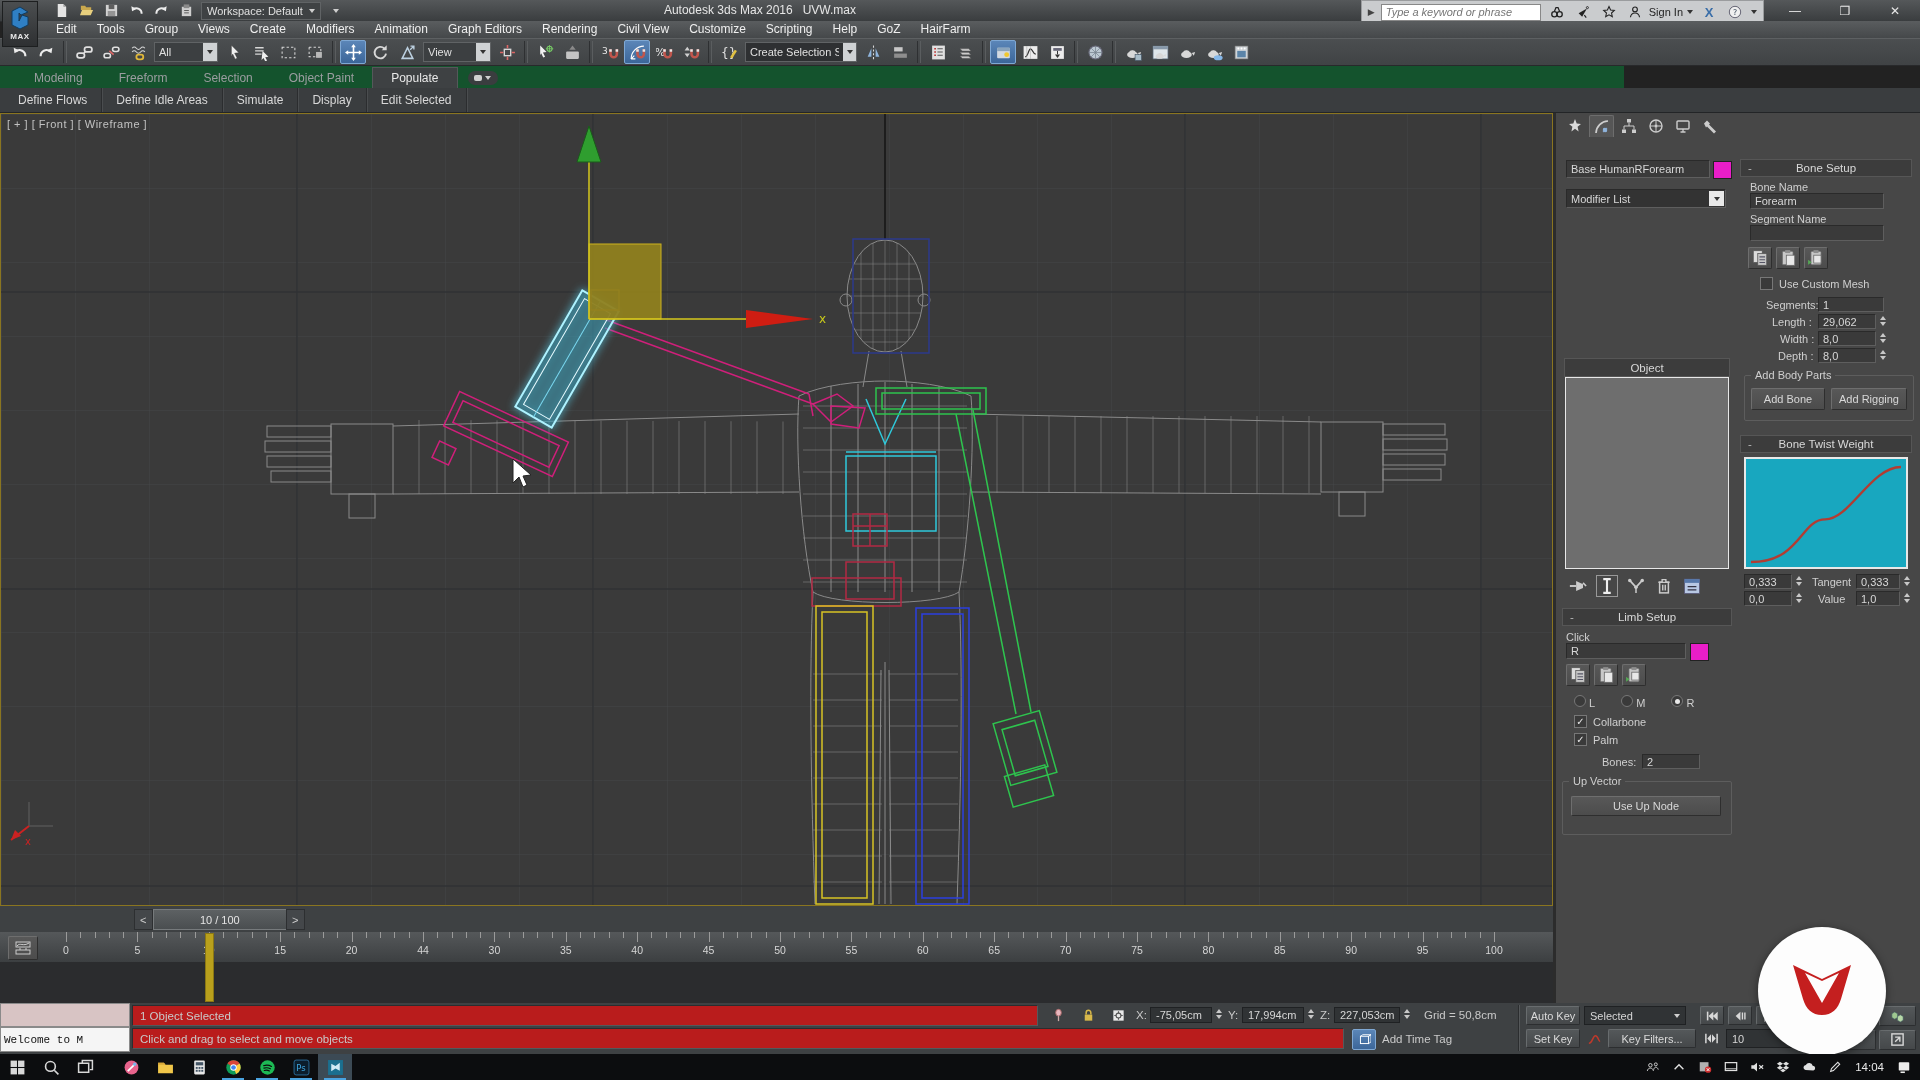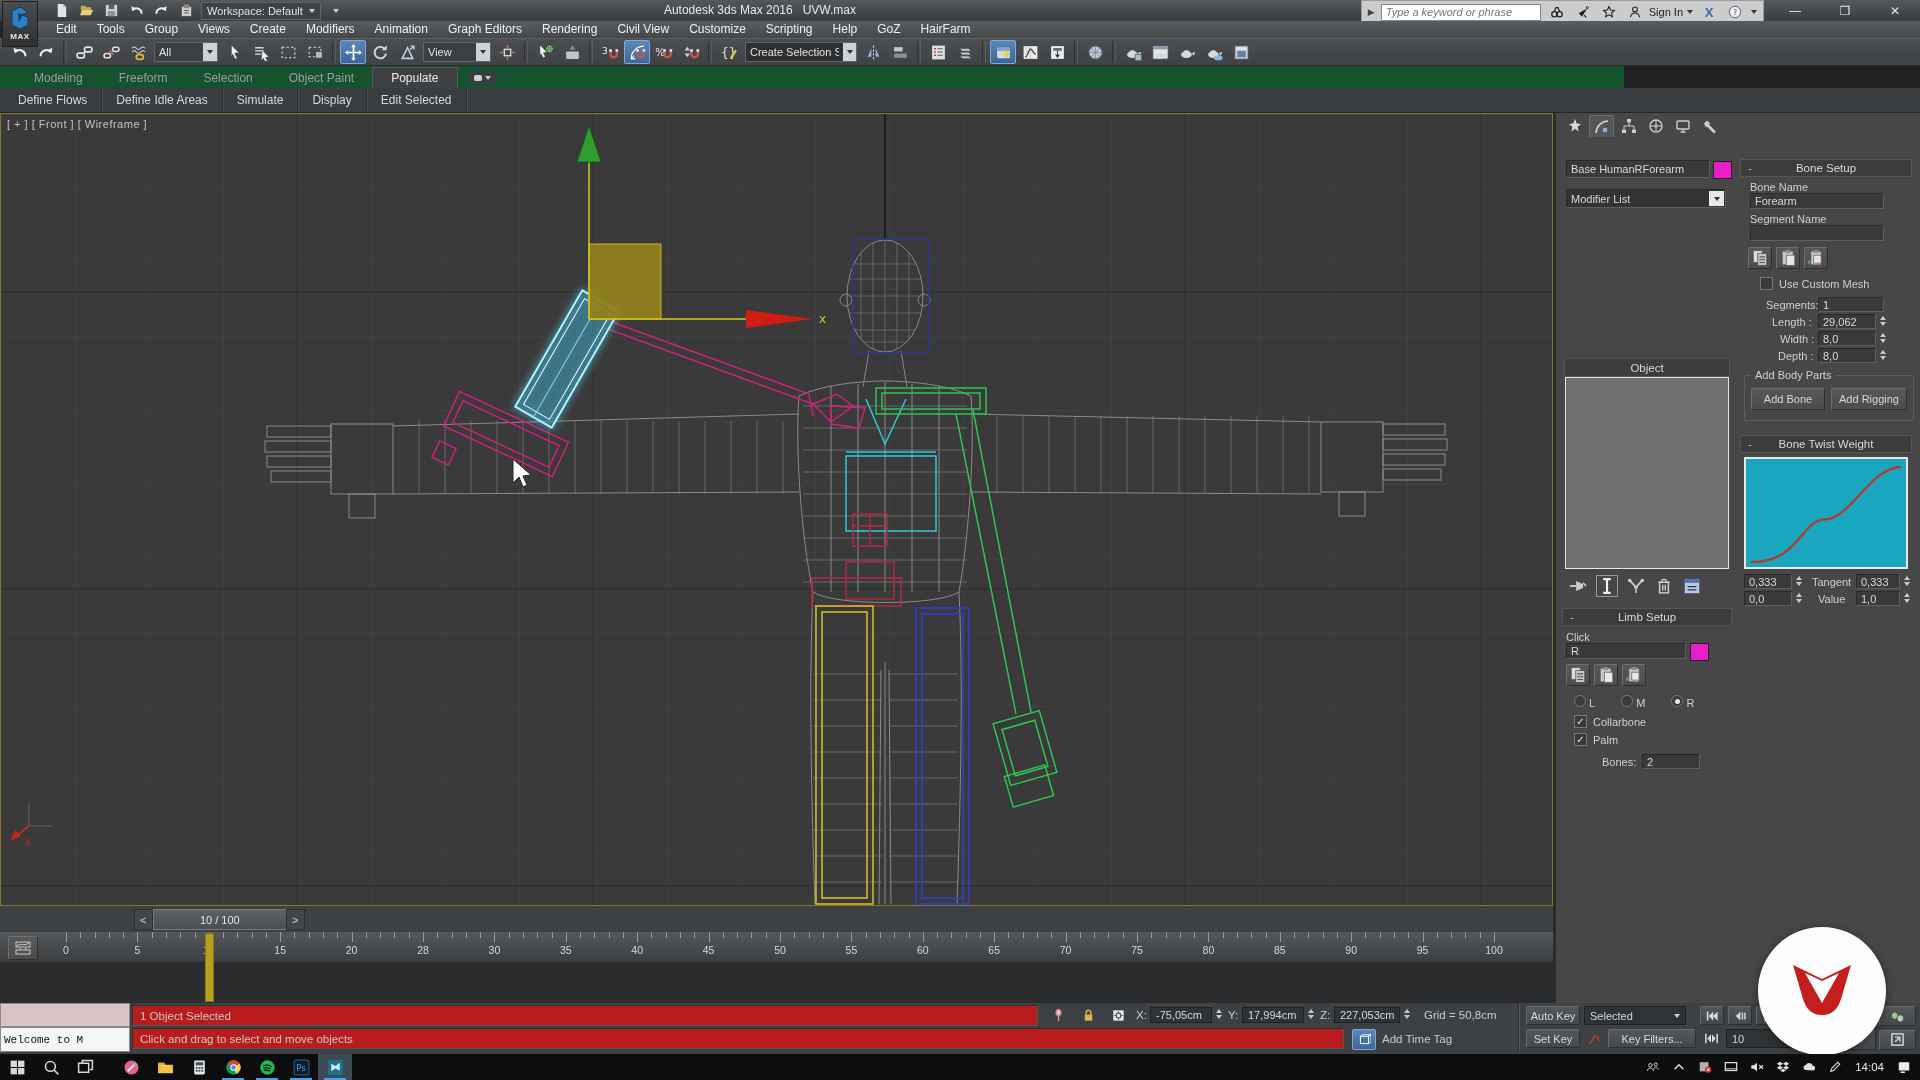--- a/index.html
+++ b/index.html
@@ -877,20 +877,26 @@
       <span>Collarbone</span>
   </div>
   <div class="abs" style="left:18px;top:620px;font-size:11px;color:#cfcfcf;display:flex;gap:6px;align-items:center;">
     <span class="chk">✓</span>
       <span>Palm</span>
   </div>
   <div class="plabel" style="left:46px;top:643px;">Bones:</div>
   <div class="field abs" style="left:86px;top:641px;width:58px;height:15px;">
     <span>2</span>
   </div>
+  <div class="groupbox" style="left:6px;top:668px;width:168px;height:52px;">
+    <span class="grouplegend">Up Vector</span>
+    <div class="btn3d" style="position:absolute;left:8px;top:14px;width:150px;height:20px;">
+      <span>Use Up Node</span>
+    </div>
+  </div>
 
   <div class="rollhead abs" style="left:184px;top:46px;width:172px;height:18px;">
     <span class="minus">-</span>
       <span class="rtitle">Bone Setup</span>
   </div>
   <div class="plabel" style="left:194px;top:68px;">Bone Name</div>
   <div class="field abs" style="left:194px;top:80px;width:134px;height:16px;">
     <span>Forearm</span>
   </div>
   <div class="plabel" style="left:194px;top:100px;">Segment Name</div>
@@ -1041,21 +1047,21 @@
     <div class="tick" style="left: 308.76px; height: 6px;"></div>
     <div class="tick" style="left: 323.04px; height: 6px;"></div>
     <div class="tick" style="left: 337.32px; height: 6px;"></div>
     <div class="tick" style="left: 351.6px; height: 10px;"></div>
     <div class="ticklabel" style="left: 351.6px;">20</div>
     <div class="tick" style="left: 365.88px; height: 6px;"></div>
     <div class="tick" style="left: 380.16px; height: 6px;"></div>
     <div class="tick" style="left: 394.44px; height: 6px;"></div>
     <div class="tick" style="left: 408.72px; height: 6px;"></div>
     <div class="tick" style="left: 423px; height: 10px;"></div>
-    <div class="ticklabel" style="left: 423px;">28</div>
+    <div class="ticklabel" style="left: 423px;">44</div>
     <div class="tick" style="left: 437.28px; height: 6px;"></div>
     <div class="tick" style="left: 451.56px; height: 6px;"></div>
     <div class="tick" style="left: 465.84px; height: 6px;"></div>
     <div class="tick" style="left: 480.12px; height: 6px;"></div>
     <div class="tick" style="left: 494.4px; height: 10px;"></div>
     <div class="ticklabel" style="left: 494.4px;">30</div>
     <div class="tick" style="left: 508.68px; height: 6px;"></div>
     <div class="tick" style="left: 522.96px; height: 6px;"></div>
     <div class="tick" style="left: 537.24px; height: 6px;"></div>
     <div class="tick" style="left: 551.52px; height: 6px;"></div>

